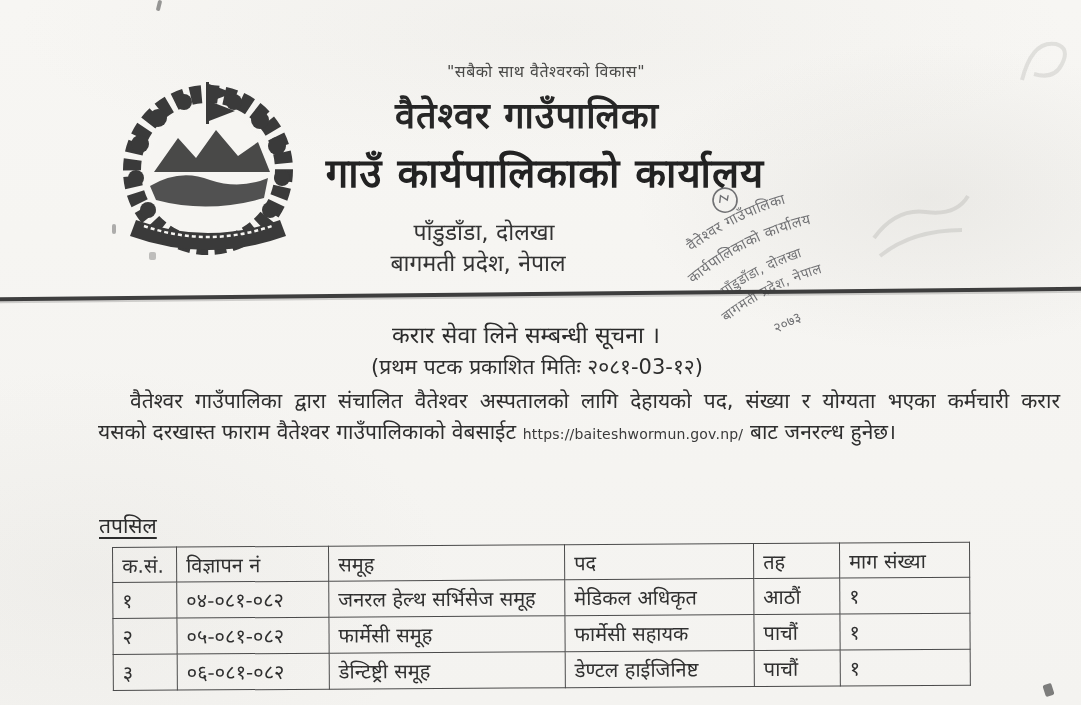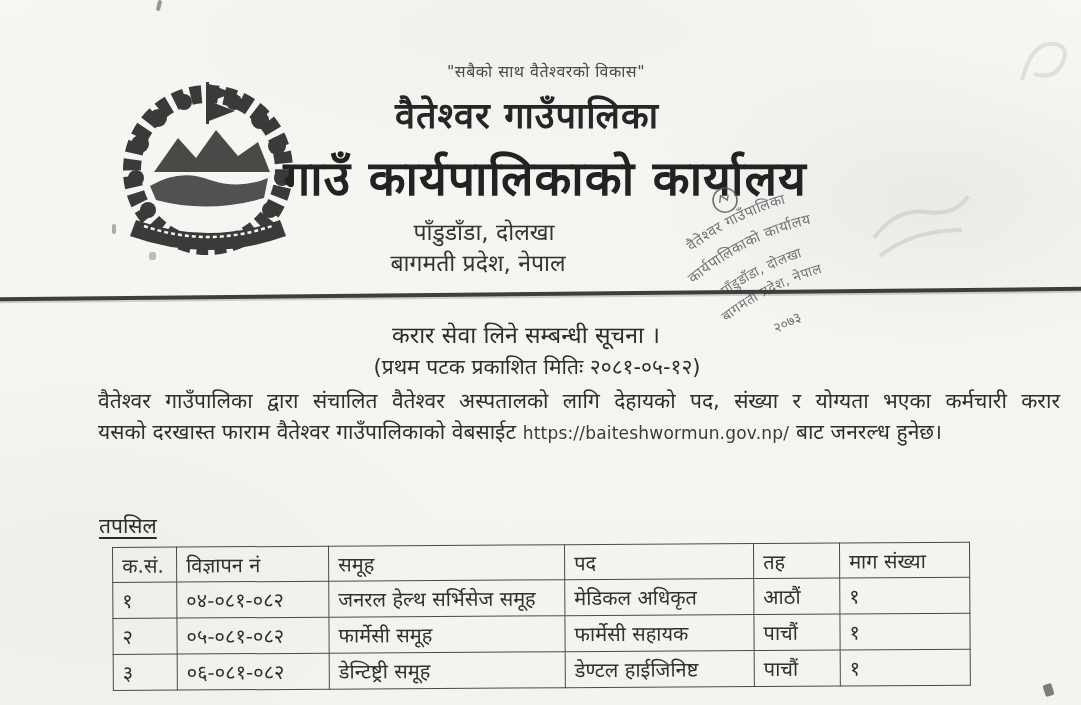--- a/index.html
+++ b/index.html
@@ -9,31 +9,31 @@
     background:
       radial-gradient(ellipse 420px 220px at 86% 28%, rgba(175,173,166,.16), transparent 70%),
       radial-gradient(ellipse 520px 300px at 8% 82%, rgba(185,183,176,.10), transparent 70%),
       radial-gradient(ellipse 700px 200px at 50% 4%, rgba(200,198,192,.12), transparent 75%),
       linear-gradient(#f7f6f3, #f4f3f0);
   }
   .abs{position:absolute;}
   .cx{transform:translateX(-50%);white-space:nowrap;}
   .quote{top:60px;left:546px;font-size:16px;color:#4a4a48;letter-spacing:.5px;}
   .muni{top:90px;left:527px;font-size:36px;font-weight:600;color:#262626;letter-spacing:1px;}
-  .office{top:144px;left:545px;font-size:48px;font-weight:600;color:#222;letter-spacing:1px;}
+  .office{top:144px;left:545px;font-size:40px;font-weight:600;color:#222;letter-spacing:1px;}
   .addr1{top:215px;left:484px;font-size:23px;color:#333;}
   .addr2{top:246px;left:478px;font-size:23px;color:#333;}
   .rule{top:292px;left:-8px;width:1100px;height:4px;background:#3e3e3e;
         transform:rotate(-0.55deg);box-shadow:0 2px 0 rgba(70,70,70,.22);}
   .notice-title{top:318px;left:526px;font-size:23px;font-weight:500;color:#2b2b2b;text-align:right;}
   .notice-subtitle{top:352px;left:537px;font-size:21px;color:#2e2e2e;}
   .para{top:386px;left:98px;width:962px;font-size:21px;color:#2e2e2e;}
   .para .line{display:block;height:31px;line-height:31px;white-space:nowrap;}
-  .para .line.justify{white-space:normal;text-align:justify;text-align-last:justify;}
-  .url{font-size:17px;letter-spacing:.2px;color:#3a3a3a;}
+  .para .line.justify{white-space:normal;text-align:justify;text-align-last:justify;margin-left:32px;}
+  .url{font-size:14px;letter-spacing:.2px;color:#3a3a3a;}
   .tapasil{top:511px;left:99px;font-size:21px;color:#2c2c2c;
            text-decoration:underline;text-underline-offset:4px;}
   table.vacancy{top:547px;left:112px;position:absolute;width:857px;border-collapse:collapse;
            font-size:20px;color:#303030;transform:rotate(-0.35deg);transform-origin:left top;
            background:transparent;table-layout:fixed;}
   table.vacancy th, table.vacancy td{
     border:1.6px solid #4b4b4b;text-align:left;vertical-align:middle;
     padding:2px 9px;font-weight:normal;overflow:hidden;white-space:nowrap;}
   table.vacancy th{height:30px;}
   table.vacancy td{height:31px;}
@@ -111,21 +111,21 @@
   <svg class="abs" style="top:178px;left:866px;" width="110" height="95" viewBox="0 0 110 95" opacity="0.22">
     <path d="M8 60 Q30 30 60 34 Q90 38 102 18 M14 78 Q46 52 96 52" fill="none" stroke="#8e8e8a" stroke-width="4"></path>
   </svg>
   <svg class="abs" style="top:30px;left:1012px;" width="60" height="70" viewBox="0 0 60 70" opacity="0.2">
     <path d="M10 50 Q20 10 44 14 Q58 18 50 34 Q42 50 22 44" fill="none" stroke="#8a8a86" stroke-width="4"></path>
   </svg>
 
   <div class="abs rule"></div>
 
   <div class="abs cx notice-title">करार सेवा लिने सम्बन्धी सूचना ।</div>
-  <div class="abs cx notice-subtitle">(प्रथम पटक प्रकाशित मितिः २०८१-०५-१२)</div>
+  <div class="abs cx notice-subtitle">(प्रथम पटक प्रकाशित मितिः २०८१-03-१२)</div>
 
   <div class="abs para">
     <span class="line justify">वैतेश्वर गाउँपालिका द्वारा संचालित वैतेश्वर अस्पतालको लागि देहायको पद, संख्या र योग्यता भएका कर्मचारी करार</span>
     <span class="line"><span>यसको दरखास्त फाराम वैतेश्वर गाउँपालिकाको वेबसाईट </span><span class="url">https://baiteshwormun.gov.np/</span><span> बाट जनरल्ध हुनेछ।</span></span>
   </div>
 
   <div class="abs tapasil">तपसिल</div>
 
   <table class="vacancy">
     <colgroup>

